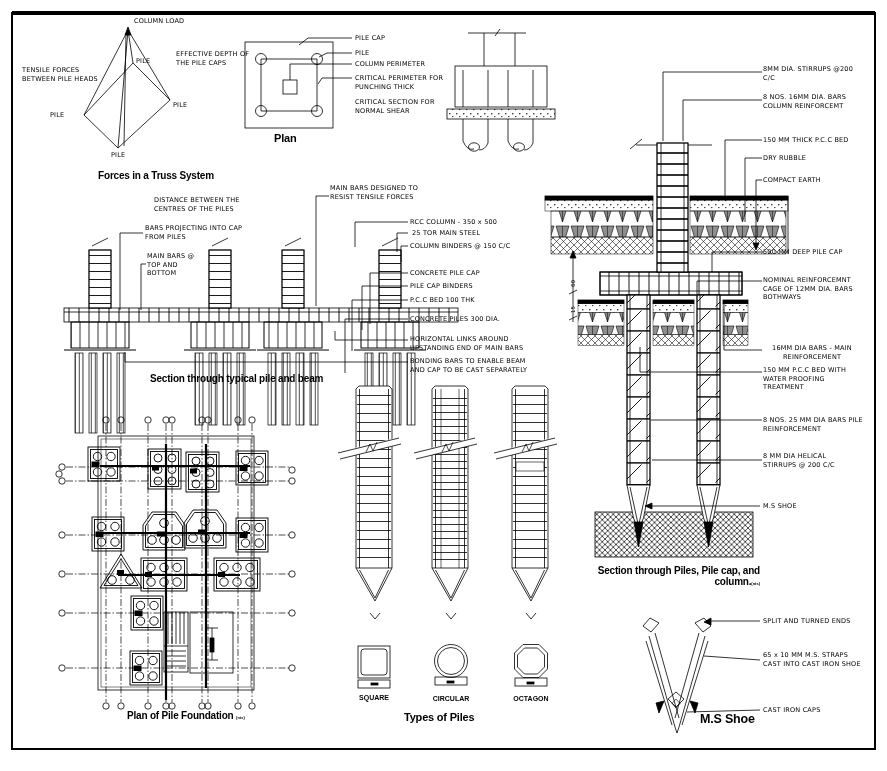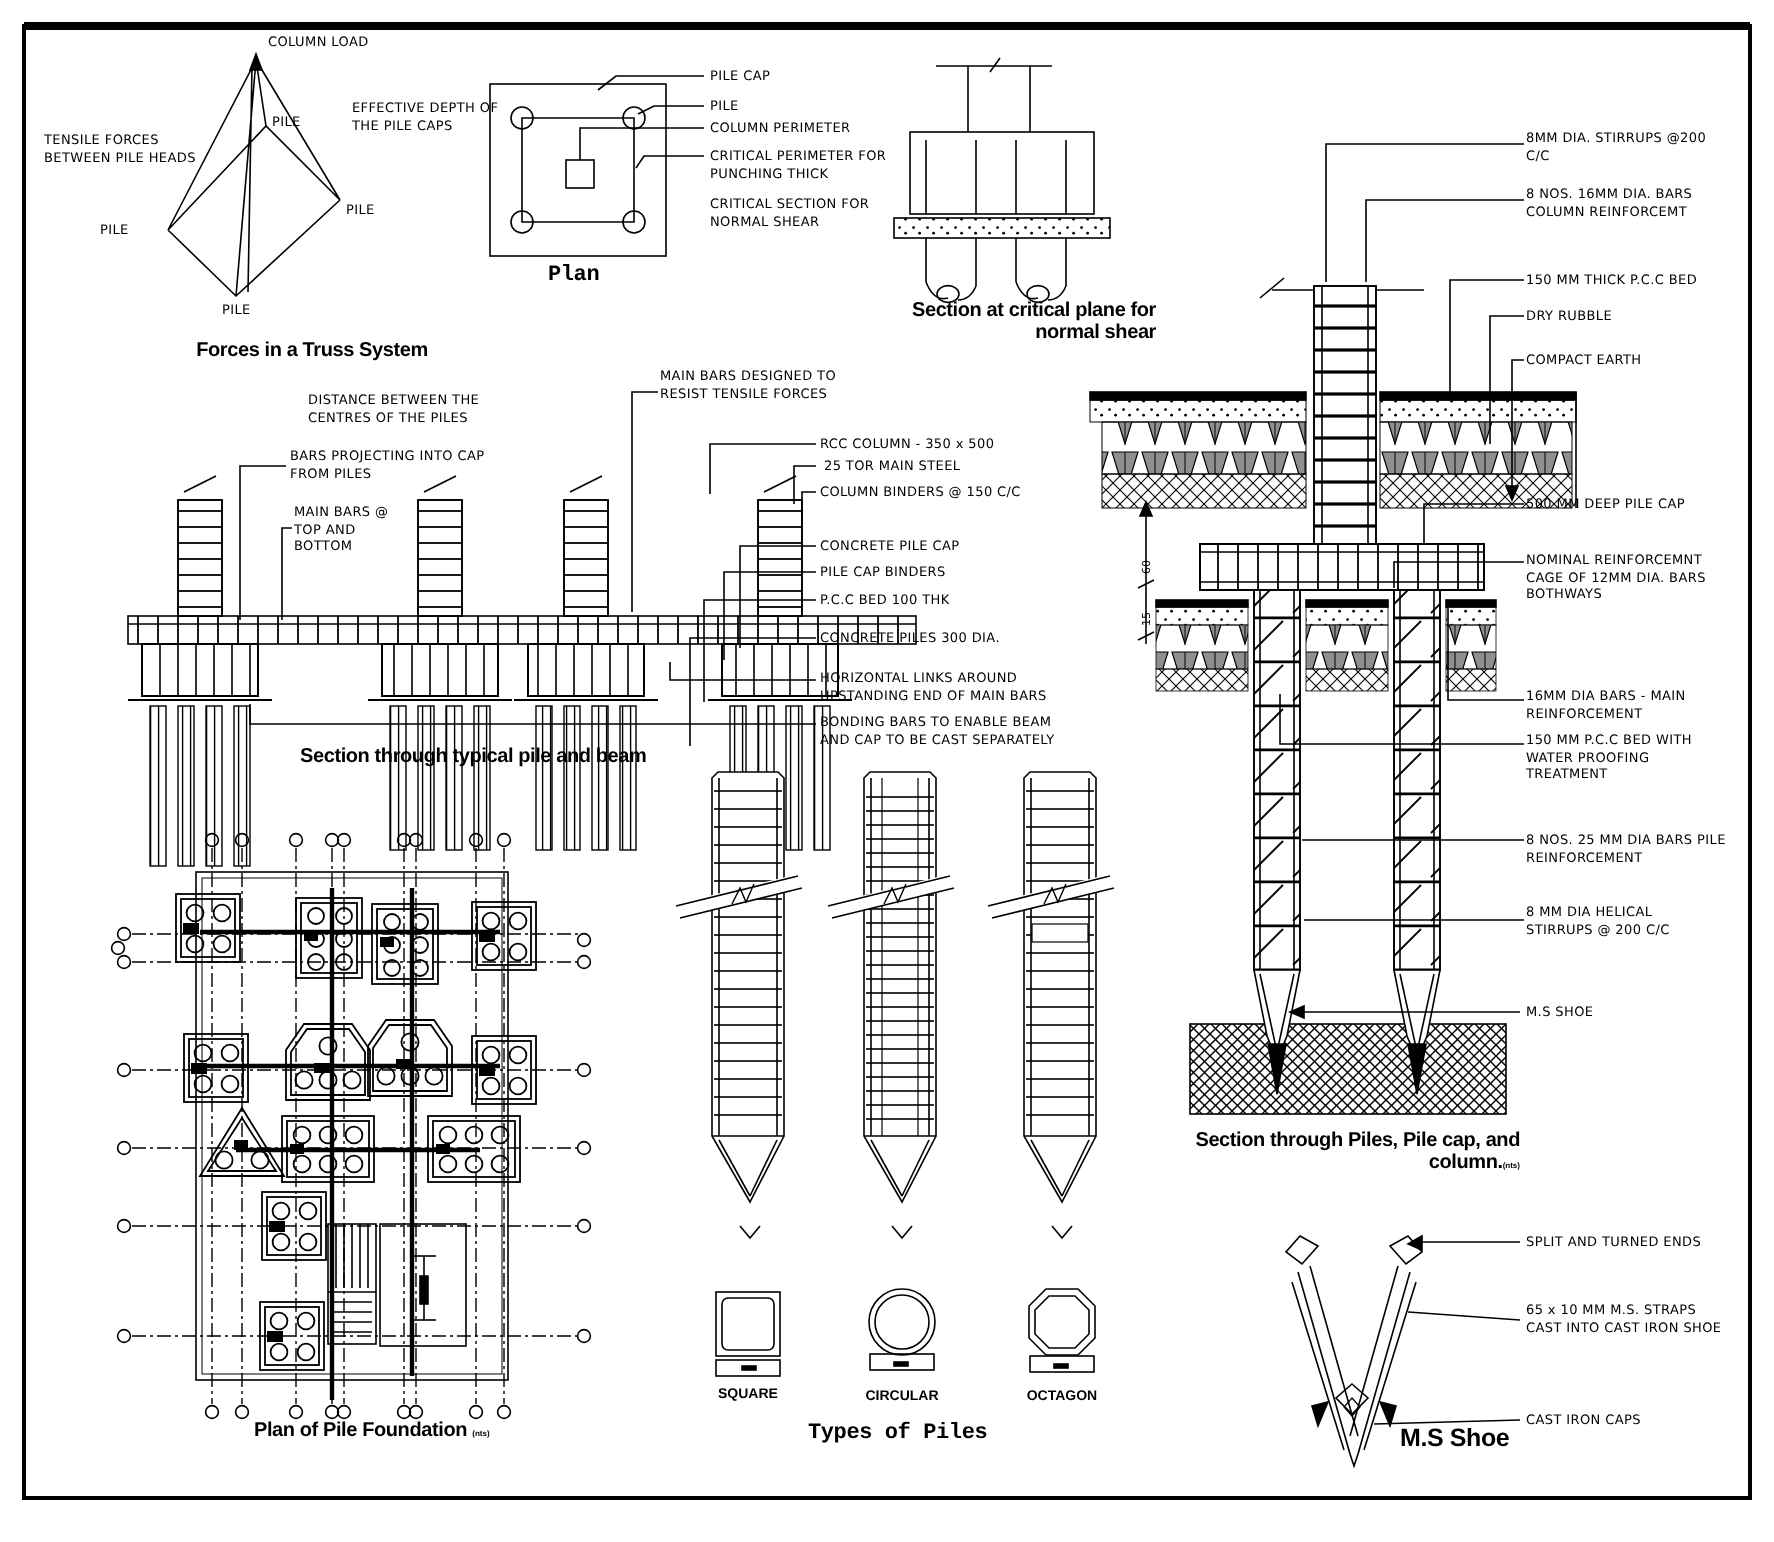--- a/index.html
+++ b/index.html
@@ -1,21 +1,21 @@
 <!DOCTYPE html>
 <html><head>
 <meta charset="utf-8">
 <style>
   html,body{margin:0;padding:0;background:#fff;}
   .canvas{position:relative;width:887px;height:771px;background:#fff;overflow:hidden;
           font-family:"DejaVu Sans",sans-serif;color:#000;}
   .canvas svg{position:absolute;left:0;top:0;}
   .lbl{position:absolute;font-size:6.5px;line-height:1.32;letter-spacing:.2px;color:#000;}
   .cap{position:absolute;font-family:"Liberation Sans",sans-serif;font-weight:700;color:#000;letter-spacing:-.2px;line-height:1.05;}
-  .cap10{font-size:10px;} .cap11{font-size:11px;font-family:Liberation Mono, monospace;} .cap12{font-size:12.5px;} .cap7{font-size:7px;letter-spacing:0;}
+  .cap10{font-size:10px;} .cap11{font-size:11px;} .cap12{font-size:12.5px;} .cap7{font-size:7px;letter-spacing:0;}
   .tiny{font-size:4px;letter-spacing:0;font-weight:700;}
   .tr{text-align:right;} .tc{text-align:center;}
 </style>
 </head>
 <body>
 
 <div class="canvas">
 
 <svg width="887" height="771" viewBox="0 0 887 771">
 <defs>
@@ -487,21 +487,20 @@
 <div class="lbl" style="left:176px;top:50px;width:76px;">EFFECTIVE DEPTH OF THE PILE CAPS</div>
 <div class="cap cap10" style="left:86px;top:171px;width:140px;text-align:center;">Forces in a Truss System</div>
 
 <div class="lbl" style="left:355px;top:34px;width:60px;">PILE CAP</div>
 <div class="lbl" style="left:355px;top:49px;width:40px;">PILE</div>
 <div class="lbl" style="left:355px;top:60px;width:92px;">COLUMN PERIMETER</div>
 <div class="lbl" style="left:355px;top:74px;width:92px;">CRITICAL PERIMETER FOR PUNCHING THICK</div>
 <div class="lbl" style="left:355px;top:98px;width:92px;">CRITICAL SECTION FOR NORMAL SHEAR</div>
 <div class="cap cap11" style="left:274px;top:133px;width:50px;">Plan</div>
 
-<div class="cap cap10 tr" style="left:426px;top:151px;width:152px;">Section at critical plane for normal shear</div>
 
 <div class="lbl" style="left:145px;top:224px;width:114px;">BARS PROJECTING INTO CAP FROM PILES</div>
 <div class="lbl" style="left:147px;top:252px;width:52px;">MAIN BARS @ TOP AND BOTTOM</div>
 <div class="lbl" style="left:330px;top:184px;width:92px;">MAIN BARS DESIGNED TO RESIST TENSILE FORCES</div>
 <div class="lbl" style="left:410px;top:218px;width:110px;">RCC COLUMN - 350 x 500</div>
 <div class="lbl" style="left:412px;top:229px;width:100px;">25 TOR MAIN STEEL</div>
 <div class="lbl" style="left:410px;top:242px;width:118px;">COLUMN BINDERS @ 150 C/C</div>
 <div class="lbl" style="left:410px;top:269px;width:100px;">CONCRETE PILE CAP</div>
 <div class="lbl" style="left:410px;top:282px;width:100px;">PILE CAP BINDERS</div>
 <div class="lbl" style="left:410px;top:296px;width:100px;">P.C.C BED 100 THK</div>
@@ -510,21 +509,21 @@
 <div class="lbl" style="left:410px;top:357px;width:130px;">BONDING BARS TO ENABLE BEAM AND CAP TO BE CAST SEPARATELY</div>
 <div class="cap cap10" style="left:150px;top:374px;width:215px;">Section through typical pile and beam</div>
 
 <div class="lbl" style="left:763px;top:65px;width:95px;">8MM DIA. STIRRUPS @200 C/C</div>
 <div class="lbl" style="left:763px;top:93px;width:104px;">8 NOS. 16MM DIA. BARS COLUMN REINFORCEMT</div>
 <div class="lbl" style="left:763px;top:136px;width:118px;">150 MM THICK P.C.C BED</div>
 <div class="lbl" style="left:763px;top:154px;width:80px;">DRY RUBBLE</div>
 <div class="lbl" style="left:763px;top:176px;width:90px;">COMPACT EARTH</div>
 <div class="lbl" style="left:763px;top:248px;width:115px;">500 MM DEEP PILE CAP</div>
 <div class="lbl" style="left:763px;top:276px;width:98px;">NOMINAL REINFORCEMNT CAGE OF 12MM DIA. BARS BOTHWAYS</div>
-<div class="lbl" style="left:763px;top:344px;width:98px;">16MM DIA BARS - MAIN REINFORCEMENT</div>
+<div class="lbl" style="left:763px;top:344px;width:98px;text-align:center;">16MM DIA BARS - MAIN REINFORCEMENT</div>
 <div class="lbl" style="left:763px;top:366px;width:98px;">150 MM P.C.C BED WITH WATER PROOFING TREATMENT</div>
 <div class="lbl" style="left:763px;top:416px;width:102px;">8 NOS. 25 MM DIA BARS PILE REINFORCEMENT</div>
 <div class="lbl" style="left:763px;top:452px;width:92px;">8 MM DIA HELICAL STIRRUPS @ 200 C/C</div>
 <div class="lbl" style="left:763px;top:502px;width:70px;">M.S SHOE</div>
 <div class="cap cap10 tr" style="left:582px;top:566px;width:178px;">
   <span>Section through Piles, Pile cap, and column.</span><span class="tiny">(nts)</span>
 </div>
 
 <div class="cap cap10" style="left:127px;top:711px;width:160px;">
   <span>Plan of Pile Foundation</span> <span class="tiny">(nts)</span>

